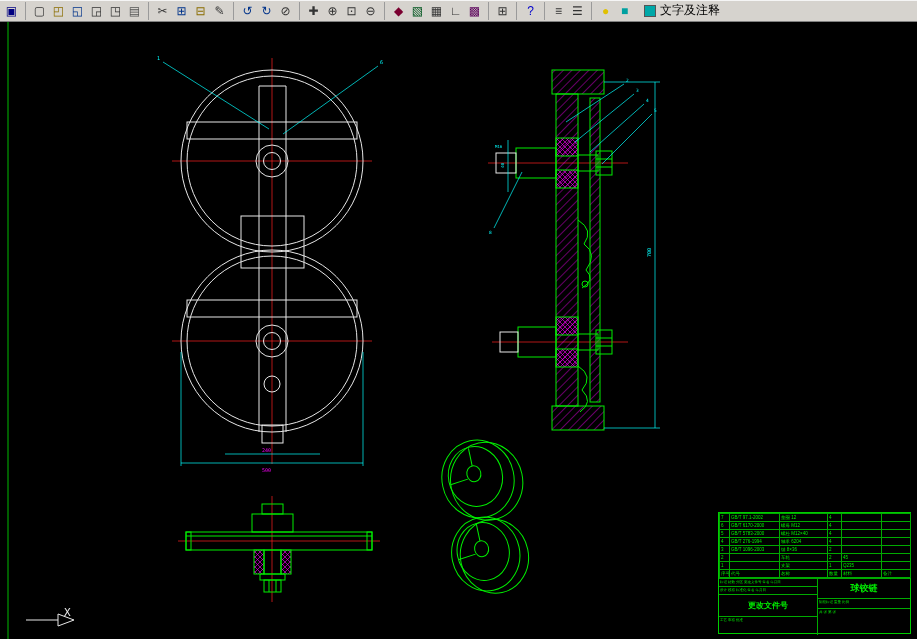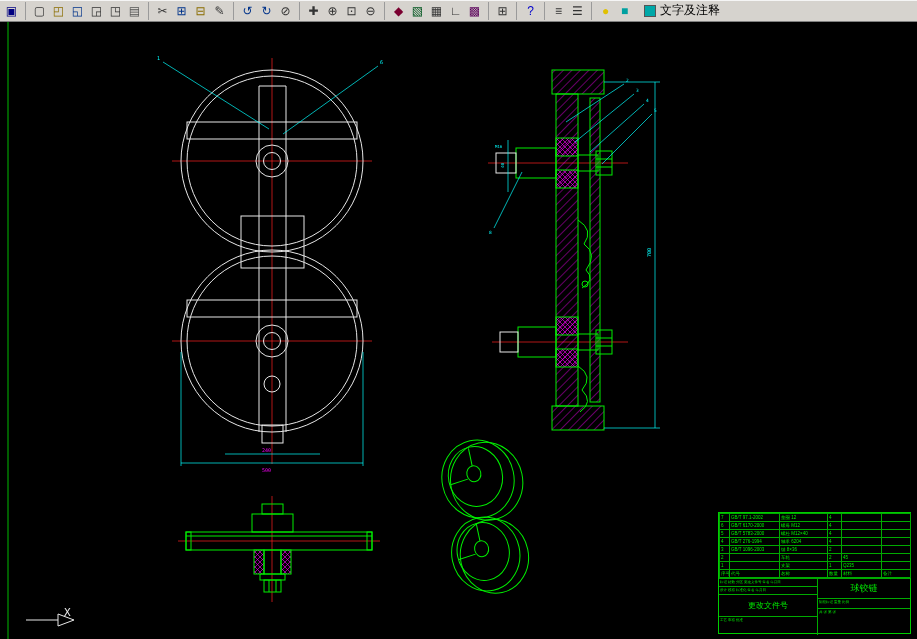--- a/index.html
+++ b/index.html
@@ -24,21 +24,21 @@
   #parts-table{border-collapse:collapse;table-layout:fixed;width:100%;}
   #parts-table td,#parts-table th{border:1px solid #00aa00;font-size:4.5px;font-weight:normal;
                height:7px;line-height:6px;padding:0 1px;overflow:hidden;white-space:nowrap;
                color:#00ee00;text-align:left;}
   #tb-bottom{display:flex;width:100%;height:57px;border-top:1px solid #00aa00;box-sizing:border-box;}
   #tb-left{width:99px;border-right:1px solid #00aa00;box-sizing:border-box;display:flex;flex-direction:column;}
   #tb-right{flex:1;display:flex;flex-direction:column;}
   .tb-minirow{font-size:3.5px;line-height:7px;height:8px;border-bottom:1px solid #00aa00;
               overflow:hidden;white-space:nowrap;padding:0 1px;box-sizing:border-box;}
   .tb-namecell{height:22px;font-size:8px;display:flex;align-items:center;justify-content:center;
-               border-bottom:1px solid #00aa00;box-sizing:border-box;overflow:hidden;}
+               border-bottom:1px solid #00aa00;box-sizing:border-box;overflow:hidden;font-weight:bold;}
   .tb-fill{flex:1;font-size:3.5px;padding:1px;overflow:hidden;box-sizing:border-box;}
 </style>
 </head>
 <body>
 
 <div id="app">
 
   <div id="toolbar">
 
     <span class="tb-btn">

